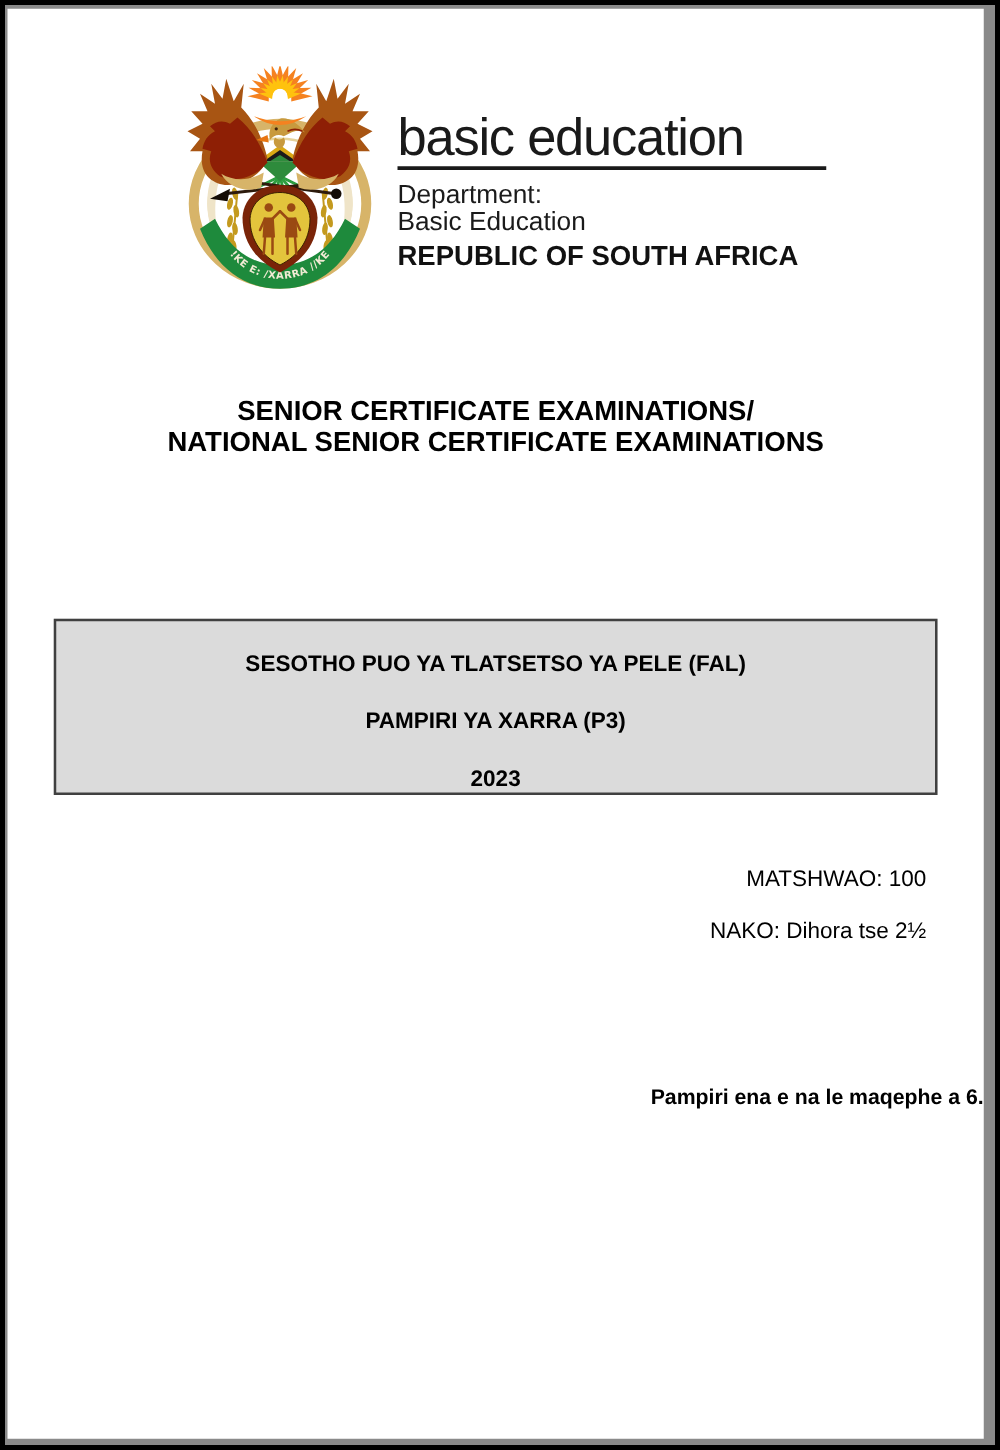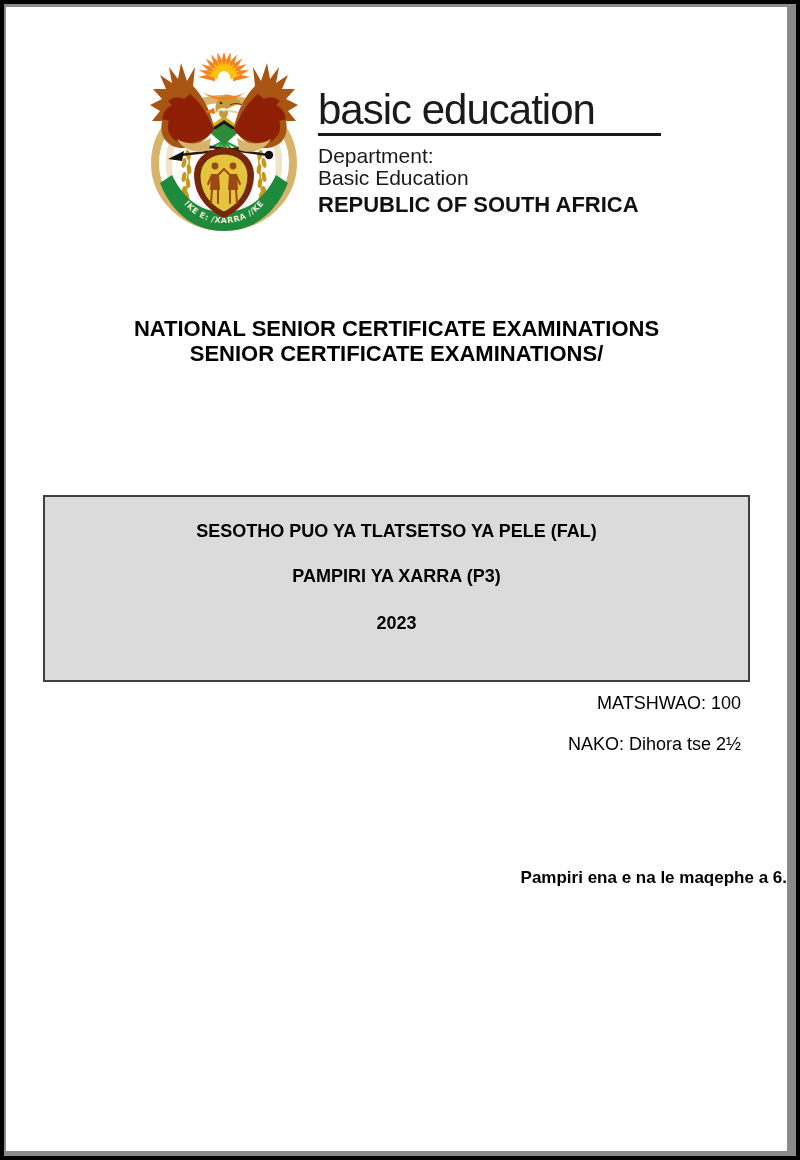--- a/index.html
+++ b/index.html
@@ -31,21 +31,21 @@
   .country-line { font-size:22px; line-height:23px; font-weight:bold; margin-top:4px; color:#111; }
 
   
   .exam-title {
     position:absolute; left:0; top:309px; width:100%;
     text-align:center; font-weight:bold; font-size:22px; line-height:25px;
   }
 
   
   .subject-box {
-    position:absolute; left:37px; right:37px; top:488px; height:187px;
+    position:absolute; left:37px; right:37px; top:488px; height:141px;
     box-sizing:border-box; background:#dbdbdb; border:2px solid #404040;
     text-align:center; font-weight:bold; font-size:18px; line-height:21px;
   }
   .subject-box .line1 { margin-top:24px; }
   .subject-box .line2 { margin-top:24px; }
   .subject-box .line3 { margin-top:26px; }
 
   
   .details {
     position:absolute; right:46px; top:686px; text-align:right;
@@ -196,22 +196,22 @@
           <div class="wordmark-rule"></div>
           <div class="dept-block">
             <div class="dept-line">Department:</div>
             <div class="dept-line">Basic Education</div>
             <div class="country-line">REPUBLIC OF SOUTH AFRICA</div>
           </div>
         </div>
       </div>
 
       <div class="exam-title">
+        <div>SENIOR CERTIFICATE EXAMINATIONS/</div>
         <div>NATIONAL SENIOR CERTIFICATE EXAMINATIONS</div>
-        <div>SENIOR CERTIFICATE EXAMINATIONS/</div>
       </div>
 
       <div class="subject-box">
         <div class="line1">SESOTHO PUO YA TLATSETSO YA PELE (FAL)</div>
         <div class="line2">PAMPIRI YA XARRA (P3)</div>
         <div class="line3">2023</div>
       </div>
 
       <div class="details">
         <div class="marks-line">MATSHWAO: 100</div>

